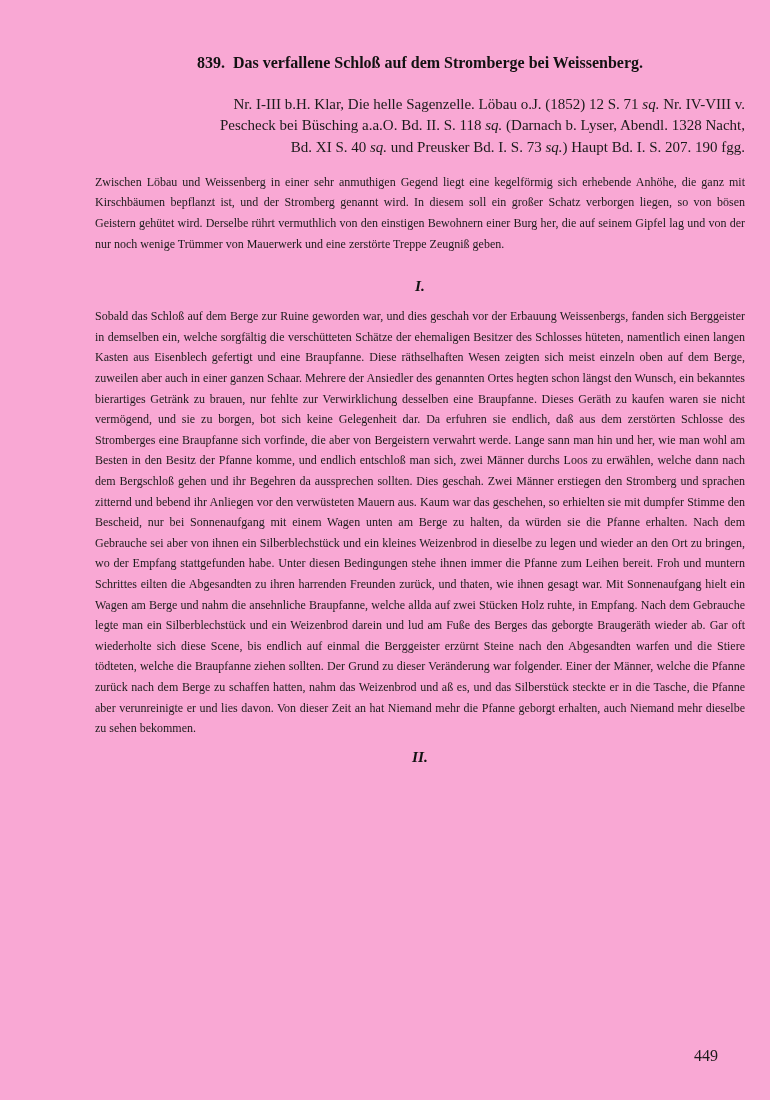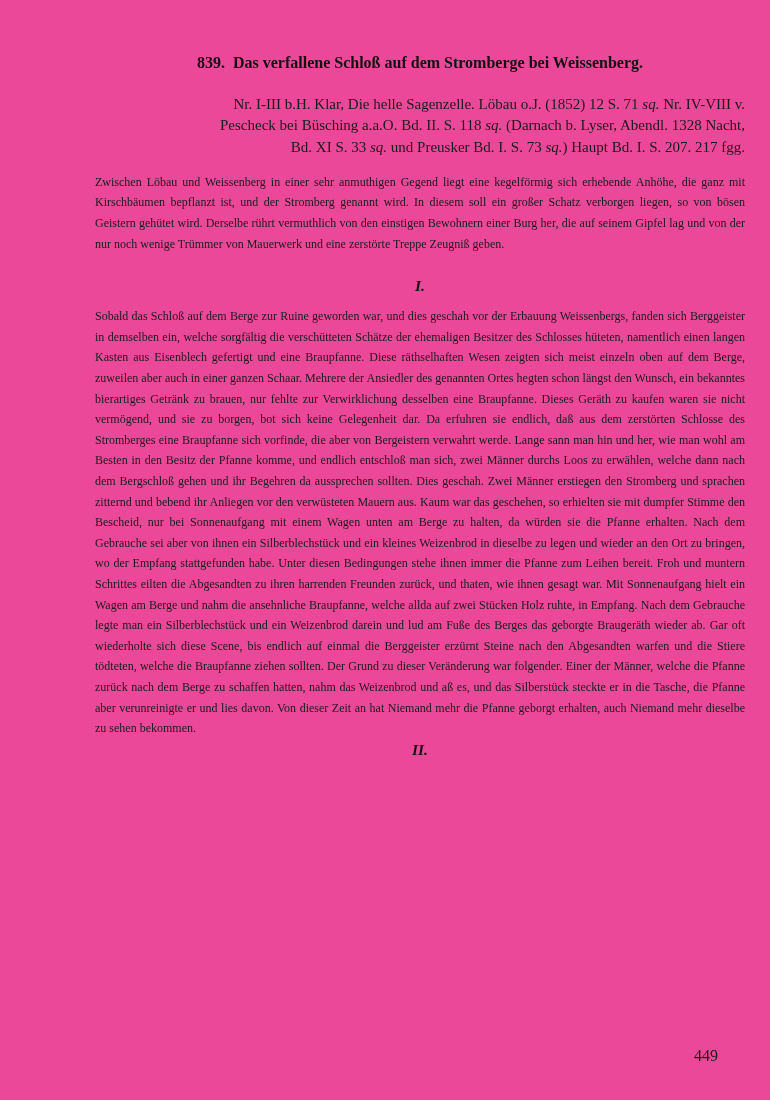--- a/index.html
+++ b/index.html
@@ -1,20 +1,20 @@
 <!DOCTYPE html>
 <html lang="de"><head>
 <meta charset="utf-8">
 <style>
   html, body { margin: 0; padding: 0; background: #ffffff; }
   .page {
     position: relative;
     width: 770px;
     height: 1100px;
-    background: #ec4899;
+    background: #f9a8d4;
     overflow: hidden;
     font-family: "Liberation Serif", "DejaVu Serif", serif;
     color: #1b1b1b;
     -webkit-font-smoothing: antialiased;
   }
   .content {
     width: 650px;
     margin-left: 95px;
     margin-right: 25px;
   }
@@ -44,42 +44,42 @@
   }
   .para-intro { margin-top: 14px; }
   .section-heading {
     font-size: 15.5px;
     font-weight: bold;
     font-style: italic;
     text-align: center;
     color: #121212;
   }
   .heading-1 { margin-top: 21px; margin-bottom: 10px; line-height: 21px; }
-  .heading-2 { margin-top: 0; margin-bottom: 17px; line-height: 21px; }
+  .heading-2 { margin-top: 7px; margin-bottom: 17px; line-height: 21px; }
   .page-number {
     position: absolute;
     top: 1048px;
     right: 52px;
     font-size: 16px;
     line-height: 15px;
     color: #1b1b1b;
   }
 </style>
 </head>
 <body>
 
 <div class="page">
   <div class="content">
 
     <div class="doc-title">839. Das verfallene Schloß auf dem Stromberge bei Weissenberg.</div>
 
     <div class="citation">
       <div><span>Nr. I-III b.H. Klar, Die helle Sagenzelle. Löbau o.J. (1852) 12 S. 71 </span><span class="italic">sq.</span><span> Nr. IV-VIII v.</span></div>
       <div><span>Pescheck bei Büsching a.a.O. Bd. II. S. 118 </span><span class="italic">sq.</span><span> (Darnach b. Lyser, Abendl. 1328 Nacht,</span></div>
-      <div><span>Bd. XI S. 33 </span><span class="italic">sq.</span><span> und Preusker Bd. I. S. 73 </span><span class="italic">sq.</span><span>) Haupt Bd. I. S. 207. 217 fgg.</span></div>
+      <div><span>Bd. XI S. 40 </span><span class="italic">sq.</span><span> und Preusker Bd. I. S. 73 </span><span class="italic">sq.</span><span>) Haupt Bd. I. S. 207. 190 fgg.</span></div>
     </div>
 
     <div class="body-para para-intro">Zwischen Löbau und Weissenberg in einer sehr anmuthigen Gegend liegt eine kegelförmig sich erhebende Anhöhe, die ganz mit Kirschbäumen bepflanzt ist, und der Stromberg genannt wird. In diesem soll ein großer Schatz verborgen liegen, so von bösen Geistern gehütet wird. Derselbe rührt vermuthlich von den einstigen Bewohnern einer Burg her, die auf seinem Gipfel lag und von der nur noch wenige Trümmer von Mauerwerk und eine zerstörte Treppe Zeugniß geben.</div>
 
     <div class="section-heading heading-1">I.</div>
 
     <div class="body-para">Sobald das Schloß auf dem Berge zur Ruine geworden war, und dies geschah vor der Erbauung Weissenbergs, fanden sich Berggeister in demselben ein, welche sorgfältig die verschütteten Schätze der ehemaligen Besitzer des Schlosses hüteten, namentlich einen langen Kasten aus Eisenblech gefertigt und eine Braupfanne. Diese räthselhaften Wesen zeigten sich meist einzeln oben auf dem Berge, zuweilen aber auch in einer ganzen Schaar. Mehrere der Ansiedler des genannten Ortes hegten schon längst den Wunsch, ein bekanntes bierartiges Getränk zu brauen, nur fehlte zur Verwirklichung desselben eine Braupfanne. Dieses Geräth zu kaufen waren sie nicht vermögend, und sie zu borgen, bot sich keine Gelegenheit dar. Da erfuhren sie endlich, daß aus dem zerstörten Schlosse des Stromberges eine Braupfanne sich vorfinde, die aber von Bergeistern verwahrt werde. Lange sann man hin und her, wie man wohl am Besten in den Besitz der Pfanne komme, und endlich entschloß man sich, zwei Männer durchs Loos zu erwählen, welche dann nach dem Bergschloß gehen und ihr Begehren da aussprechen sollten. Dies geschah. Zwei Männer erstiegen den Stromberg und sprachen zitternd und bebend ihr Anliegen vor den verwüsteten Mauern aus. Kaum war das geschehen, so erhielten sie mit dumpfer Stimme den Bescheid, nur bei Sonnenaufgang mit einem Wagen unten am Berge zu halten, da würden sie die Pfanne erhalten. Nach dem Gebrauche sei aber von ihnen ein Silberblechstück und ein kleines Weizenbrod in dieselbe zu legen und wieder an den Ort zu bringen, wo der Empfang stattgefunden habe. Unter diesen Bedingungen stehe ihnen immer die Pfanne zum Leihen bereit. Froh und muntern Schrittes eilten die Abgesandten zu ihren harrenden Freunden zurück, und thaten, wie ihnen gesagt war. Mit Sonnenaufgang hielt ein Wagen am Berge und nahm die ansehnliche Braupfanne, welche allda auf zwei Stücken Holz ruhte, in Empfang. Nach dem Gebrauche legte man ein Silberblechstück und ein Weizenbrod darein und lud am Fuße des Berges das geborgte Braugeräth wieder ab. Gar oft wiederholte sich diese Scene, bis endlich auf einmal die Berggeister erzürnt Steine nach den Abgesandten warfen und die Stiere tödteten, welche die Braupfanne ziehen sollten. Der Grund zu dieser Veränderung war folgender. Einer der Männer, welche die Pfanne zurück nach dem Berge zu schaffen hatten, nahm das Weizenbrod und aß es, und das Silberstück steckte er in die Tasche, die Pfanne aber verunreinigte er und lies davon. Von dieser Zeit an hat Niemand mehr die Pfanne geborgt erhalten, auch Niemand mehr dieselbe zu sehen bekommen.</div>
 
     <div class="section-heading heading-2">II.</div>
 

